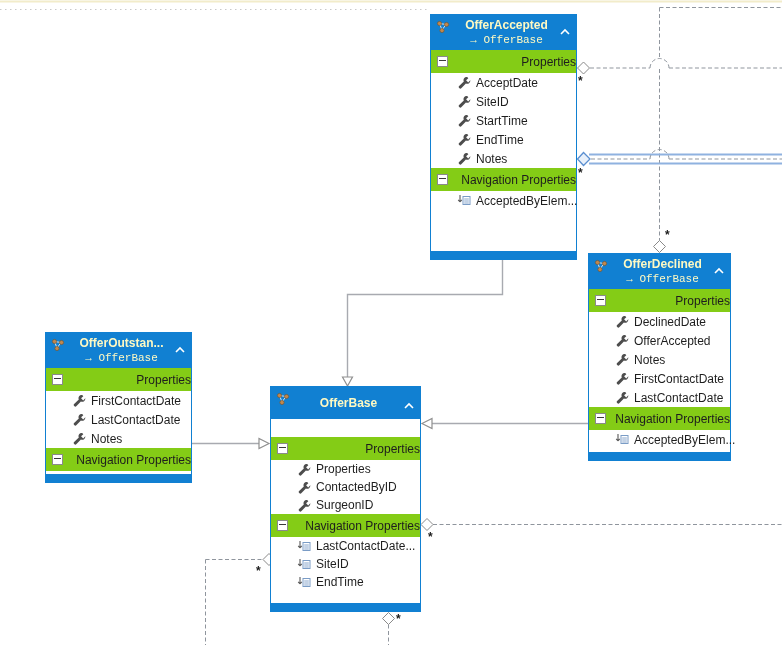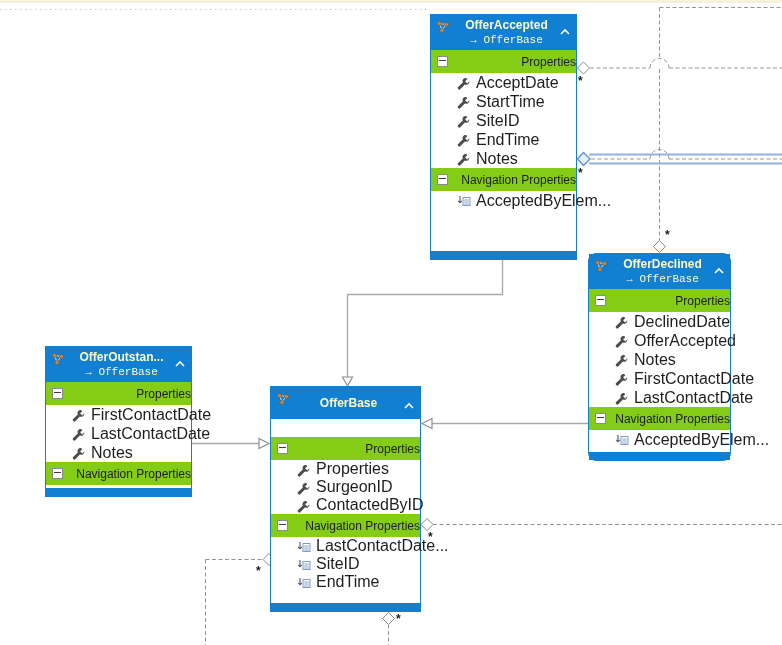--- a/index.html
+++ b/index.html
@@ -17,29 +17,29 @@
   .ent-base{font-size:11px;line-height:14px;white-space:nowrap;font-family:Liberation Mono, monospace;}
   .ent-icon{position:absolute;left:5px;top:5px;width:14px;height:14px;}
   .chevron{position:absolute;right:6px;top:7px;width:10px;height:8px;cursor:pointer;}
   .ent-header.single .chevron{top:9px;}
   .spacer{flex:0 0 auto;background:#ffffff;}
   .section{background:#84cc16;height:23px;display:flex;align-items:center;
            padding-left:6px;font-size:12px;flex:0 0 auto;justify-content:space-between;}
   .minusbox{width:9px;height:9px;border:1px solid #8a8a8a;background:#ffffff;margin-right:6px;
             position:relative;flex:0 0 auto;}
   .minusbox:after{content:"";position:absolute;left:1px;right:1px;top:3px;height:1px;background:#3a3a3a;}
-  .row{height:19px;display:flex;align-items:center;padding-left:26px;font-size:16px;
-       white-space:nowrap;flex:0 0 auto;}
+  .row{height:19px;display:flex;align-items:center;padding-left:26px;font-size:12px;
+       white-space:nowrap;flex:0 0 auto;text-align:right;}
   .row .ricon{width:14px;height:13px;margin-right:5px;flex:0 0 auto;}
   .ent-footer{background:#1180d2;height:8px;margin-top:auto;flex:0 0 auto;}
 
   
   #ent-accepted{left:430px;top:14px;width:147px;height:246px;}
-  #ent-declined{left:588px;top:253px;width:143px;height:208px;border-radius:8px;}
-  #ent-outstanding{left:45px;top:346px;width:147px;height:151px;}
+  #ent-declined{left:588px;top:253px;width:143px;height:208px;}
+  #ent-outstanding{left:45px;top:332px;width:147px;height:151px;}
   #ent-base{left:270px;top:386px;width:151px;height:226px;}
   #ent-base .row{height:18px;}
   #ent-base .spacer{height:18px;}
 
   
   .star{position:absolute;font-size:12px;font-weight:bold;color:#1a1a1a;line-height:12px;}
   #star-top-assoc{left:578px;top:75px;}
   #star-selected-assoc{left:578px;top:167px;}
   #star-declined-top{left:665px;top:229px;}
   #star-base-right{left:428px;top:531px;}
@@ -138,27 +138,27 @@
     <div class="row">
         <span class="ricon"><svg width="13" height="13" viewBox="0 0 13 13">
             <path d="M9 1 a3.1 3.1 0 0 0 -3.2 4.4 L1.4 9.8 a1.5 1.5 0 1 0 2.1 2.1 L7.9 7.5 a3.1 3.1 0 0 0 4.4-3.2 L10.2 6.4 8.1 4.3 10.3 2.2 A3.1 3.1 0 0 0 9 1 z" fill="#4d4d4d"></path>
           </svg></span>
         <span>AcceptDate</span>
       </div>
     <div class="row">
         <span class="ricon"><svg width="13" height="13" viewBox="0 0 13 13">
             <path d="M9 1 a3.1 3.1 0 0 0 -3.2 4.4 L1.4 9.8 a1.5 1.5 0 1 0 2.1 2.1 L7.9 7.5 a3.1 3.1 0 0 0 4.4-3.2 L10.2 6.4 8.1 4.3 10.3 2.2 A3.1 3.1 0 0 0 9 1 z" fill="#4d4d4d"></path>
           </svg></span>
+        <span>SiteID</span>
+      </div>
+    <div class="row">
+        <span class="ricon"><svg width="13" height="13" viewBox="0 0 13 13">
+            <path d="M9 1 a3.1 3.1 0 0 0 -3.2 4.4 L1.4 9.8 a1.5 1.5 0 1 0 2.1 2.1 L7.9 7.5 a3.1 3.1 0 0 0 4.4-3.2 L10.2 6.4 8.1 4.3 10.3 2.2 A3.1 3.1 0 0 0 9 1 z" fill="#4d4d4d"></path>
+          </svg></span>
         <span>StartTime</span>
-      </div>
-    <div class="row">
-        <span class="ricon"><svg width="13" height="13" viewBox="0 0 13 13">
-            <path d="M9 1 a3.1 3.1 0 0 0 -3.2 4.4 L1.4 9.8 a1.5 1.5 0 1 0 2.1 2.1 L7.9 7.5 a3.1 3.1 0 0 0 4.4-3.2 L10.2 6.4 8.1 4.3 10.3 2.2 A3.1 3.1 0 0 0 9 1 z" fill="#4d4d4d"></path>
-          </svg></span>
-        <span>SiteID</span>
       </div>
     <div class="row">
         <span class="ricon"><svg width="13" height="13" viewBox="0 0 13 13">
             <path d="M9 1 a3.1 3.1 0 0 0 -3.2 4.4 L1.4 9.8 a1.5 1.5 0 1 0 2.1 2.1 L7.9 7.5 a3.1 3.1 0 0 0 4.4-3.2 L10.2 6.4 8.1 4.3 10.3 2.2 A3.1 3.1 0 0 0 9 1 z" fill="#4d4d4d"></path>
           </svg></span>
         <span>EndTime</span>
       </div>
     <div class="row">
         <span class="ricon"><svg width="13" height="13" viewBox="0 0 13 13">
             <path d="M9 1 a3.1 3.1 0 0 0 -3.2 4.4 L1.4 9.8 a1.5 1.5 0 1 0 2.1 2.1 L7.9 7.5 a3.1 3.1 0 0 0 4.4-3.2 L10.2 6.4 8.1 4.3 10.3 2.2 A3.1 3.1 0 0 0 9 1 z" fill="#4d4d4d"></path>
@@ -319,27 +319,27 @@
     <div class="row">
         <span class="ricon"><svg width="13" height="13" viewBox="0 0 13 13">
             <path d="M9 1 a3.1 3.1 0 0 0 -3.2 4.4 L1.4 9.8 a1.5 1.5 0 1 0 2.1 2.1 L7.9 7.5 a3.1 3.1 0 0 0 4.4-3.2 L10.2 6.4 8.1 4.3 10.3 2.2 A3.1 3.1 0 0 0 9 1 z" fill="#4d4d4d"></path>
           </svg></span>
         <span>Properties</span>
       </div>
     <div class="row">
         <span class="ricon"><svg width="13" height="13" viewBox="0 0 13 13">
             <path d="M9 1 a3.1 3.1 0 0 0 -3.2 4.4 L1.4 9.8 a1.5 1.5 0 1 0 2.1 2.1 L7.9 7.5 a3.1 3.1 0 0 0 4.4-3.2 L10.2 6.4 8.1 4.3 10.3 2.2 A3.1 3.1 0 0 0 9 1 z" fill="#4d4d4d"></path>
           </svg></span>
+        <span>ContactedByID</span>
+      </div>
+    <div class="row">
+        <span class="ricon"><svg width="13" height="13" viewBox="0 0 13 13">
+            <path d="M9 1 a3.1 3.1 0 0 0 -3.2 4.4 L1.4 9.8 a1.5 1.5 0 1 0 2.1 2.1 L7.9 7.5 a3.1 3.1 0 0 0 4.4-3.2 L10.2 6.4 8.1 4.3 10.3 2.2 A3.1 3.1 0 0 0 9 1 z" fill="#4d4d4d"></path>
+          </svg></span>
         <span>SurgeonID</span>
-      </div>
-    <div class="row">
-        <span class="ricon"><svg width="13" height="13" viewBox="0 0 13 13">
-            <path d="M9 1 a3.1 3.1 0 0 0 -3.2 4.4 L1.4 9.8 a1.5 1.5 0 1 0 2.1 2.1 L7.9 7.5 a3.1 3.1 0 0 0 4.4-3.2 L10.2 6.4 8.1 4.3 10.3 2.2 A3.1 3.1 0 0 0 9 1 z" fill="#4d4d4d"></path>
-          </svg></span>
-        <span>ContactedByID</span>
       </div>
     <div class="section">
       <span class="minusbox"></span>
       <span>Navigation Properties</span>
     </div>
     <div class="row">
         <span class="ricon"><svg width="14" height="13" viewBox="0 0 14 13">
             <path d="M3 1 v6 M3 8 L1.2 5.8 M3 8 L4.8 5.8" stroke="#5a5a5a" stroke-width="1.1" fill="none"></path>
             <rect x="6" y="2.5" width="7" height="8" fill="#ffffff" stroke="#7a9cc6" stroke-width="1"></rect>
             <path d="M7.2 5 h4.6 M7.2 7 h4.6 M7.2 9 h4.6" stroke="#7a9cc6" stroke-width="0.9"></path>

